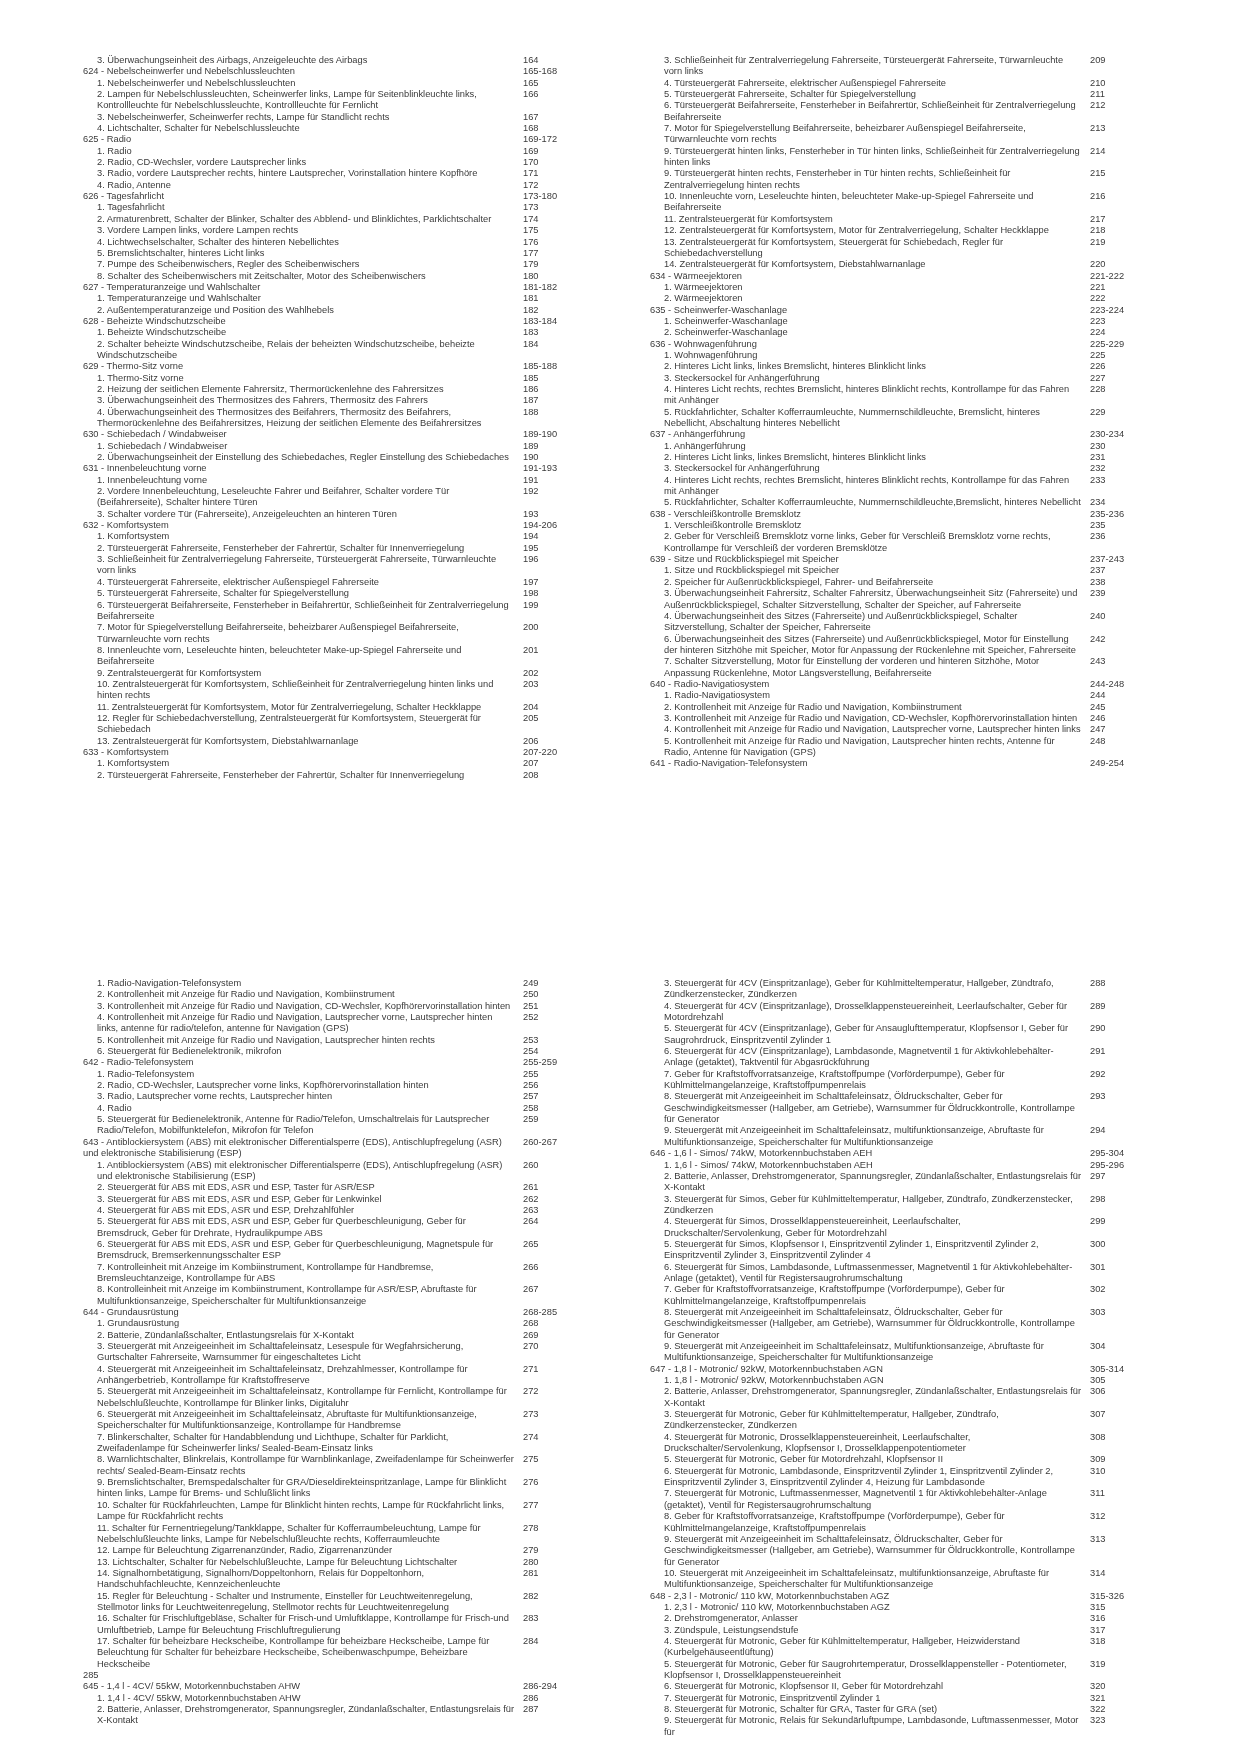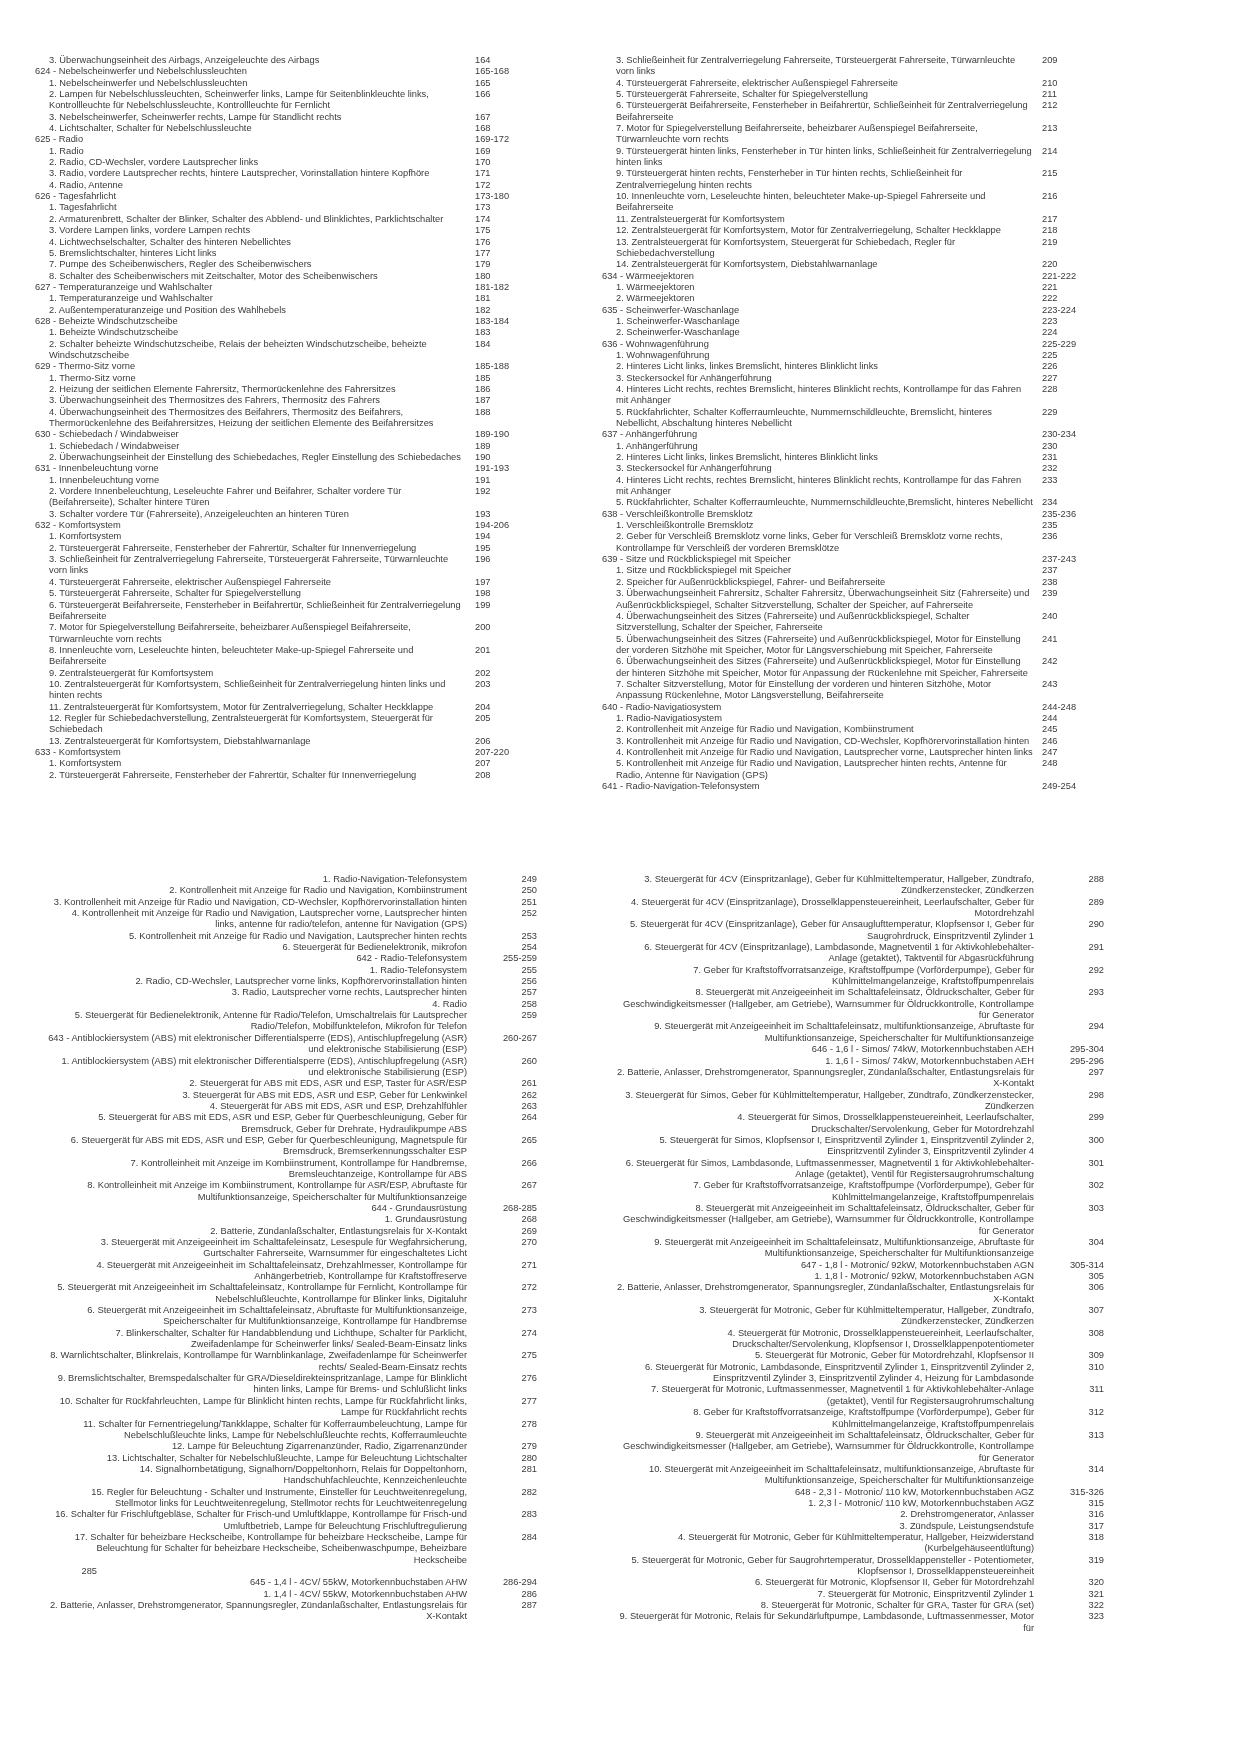--- a/index.html
+++ b/index.html
@@ -14,26 +14,27 @@
     font-family: "Liberation Sans", "DejaVu Sans", sans-serif;
     color: #3a3a3a;
     -webkit-font-smoothing: antialiased;
   }
   .sheet {
     position: absolute;
     left: 0;
     width: 1239px;
   }
   .sheet.top { top: 55px; }
-  .sheet.bottom { top: 874px; text-align: right; }
+  .sheet.bottom { top: 978px; }
   .cols {
     display: grid;
     grid-template-columns: 517px 517px;
     column-gap: 50px;
     padding-left: 35px;
+    margin-left: 48px;
   }
   .col {
     font-size: 9.3px;
     line-height: 11.35px;
   }
   .row {
     display: flex;
     align-items: flex-start;
   }
   .row .txt {
@@ -419,24 +420,20 @@
         </div>
         <div class="row sub">
           <div class="txt">3. Überwachungseinheit Fahrersitz, Schalter Fahrersitz, Überwachungseinheit Sitz (Fahrerseite) und Außenrückblickspiegel, Schalter Sitzverstellung, Schalter der Speicher, auf Fahrerseite</div>
           <div class="pg">239</div>
         </div>
         <div class="row sub">
           <div class="txt">4. Überwachungseinheit des Sitzes (Fahrerseite) und Außenrückblickspiegel, Schalter Sitzverstellung, Schalter der Speicher, Fahrerseite</div>
           <div class="pg">240</div>
         </div>
         <div class="row sub">
-          <div class="txt">5. Überwachungseinheit des Sitzes (Fahrerseite) und Außenrückblickspiegel, Motor für Einstellung der vorderen Sitzhöhe mit Speicher, Motor für Längsverschiebung mit Speicher, Fahrerseite</div>
-          <div class="pg">241</div>
-        </div>
-        <div class="row sub">
           <div class="txt">6. Überwachungseinheit des Sitzes (Fahrerseite) und Außenrückblickspiegel, Motor für Einstellung der hinteren Sitzhöhe mit Speicher, Motor für Anpassung der Rückenlehne mit Speicher, Fahrerseite</div>
           <div class="pg">242</div>
         </div>
         <div class="row sub">
           <div class="txt">7. Schalter Sitzverstellung, Motor für Einstellung der vorderen und hinteren Sitzhöhe, Motor Anpassung Rückenlehne, Motor Längsverstellung, Beifahrerseite</div>
           <div class="pg">243</div>
         </div>
         <div class="row hdr">
           <div class="txt">640 - Radio-Navigatiosystem</div>
           <div class="pg">244-248</div>

